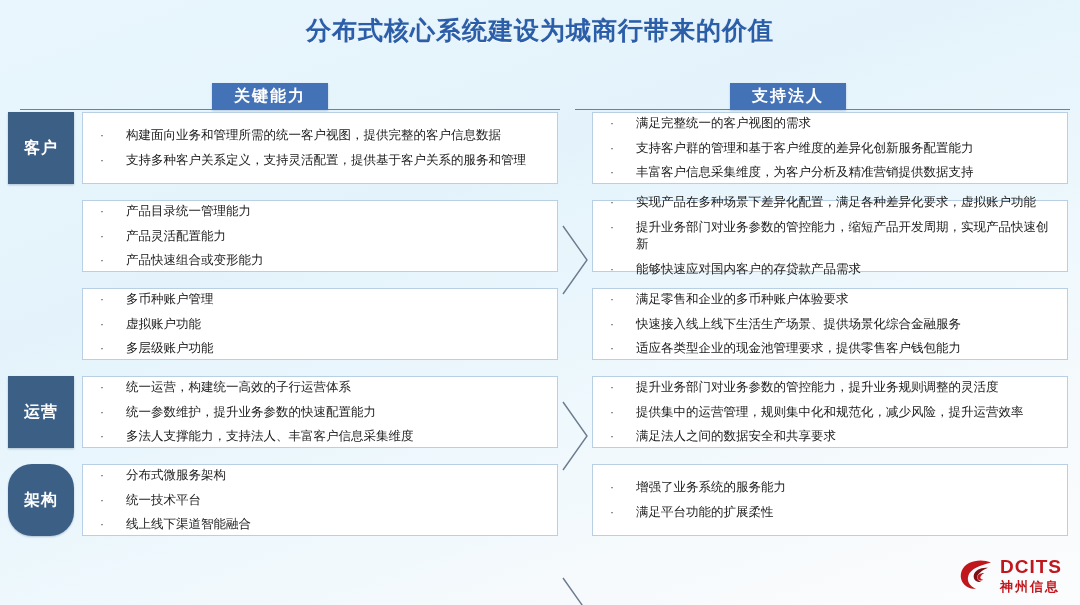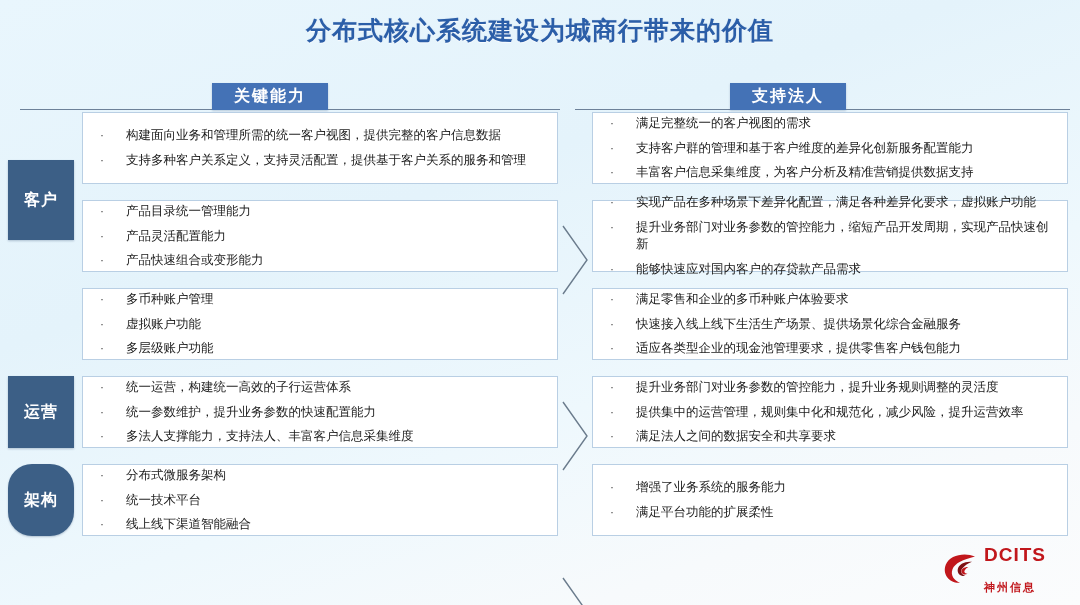--- a/index.html
+++ b/index.html
@@ -133,44 +133,44 @@
     text-align: left;
     color: #444;
     font-size: 12px;
     padding-left: 3px;
   }
   .bullet-line .txt { flex: 1 1 auto; }
 
   
   #logo {
     position: absolute;
-    right: 34px;
+    right: 18px;
     bottom: 12px;
     display: flex;
     align-items: center;
     gap: 6px;
   }
   #logo .mark {
     width: 36px;
     height: 34px;
     flex: 0 0 auto;
   }
   #logo .wordmark { line-height: 1; }
   #logo .en {
     font-size: 19px;
     font-weight: bold;
     letter-spacing: 1px;
     color: #c1171c;
   }
   #logo .cn {
-    font-size: 11px;
+    font-size: 13px;
     font-weight: bold;
     letter-spacing: 2px;
     color: #c1171c;
-    margin-top: 18px;
+    margin-top: 4px;
   }
 </style>
 </head>
 <body>
 
 <div id="slide">
 
   <div id="title">分布式核心系统建设为城商行带来的价值</div>
 
   <div class="col-header" id="header-left">
@@ -180,21 +180,21 @@
   </div>
 
   <div class="col-header" id="header-right">
     <div class="hline lead"></div>
     <div class="badge">支持法人</div>
     <div class="hline trail"></div>
   </div>
 
   <div id="rows-container">
       <div class="row" style="top: 112px; height: 72px;">
-        <div class="label-box" style="height: 80px; margin-top: 48px;">客户</div>
+        <div class="label-box" style="height: 72px;">客户</div>
         <div class="cap-box" style="height: 72px;">
           <div class="bullet-line">
             <span class="dot">·</span>
             <span class="txt">构建面向业务和管理所需的统一客户视图，提供完整的客户信息数据</span>
           </div>
           <div class="bullet-line">
             <span class="dot">·</span>
             <span class="txt">支持多种客户关系定义，支持灵活配置，提供基于客户关系的服务和管理</span>
           </div>
         </div>

